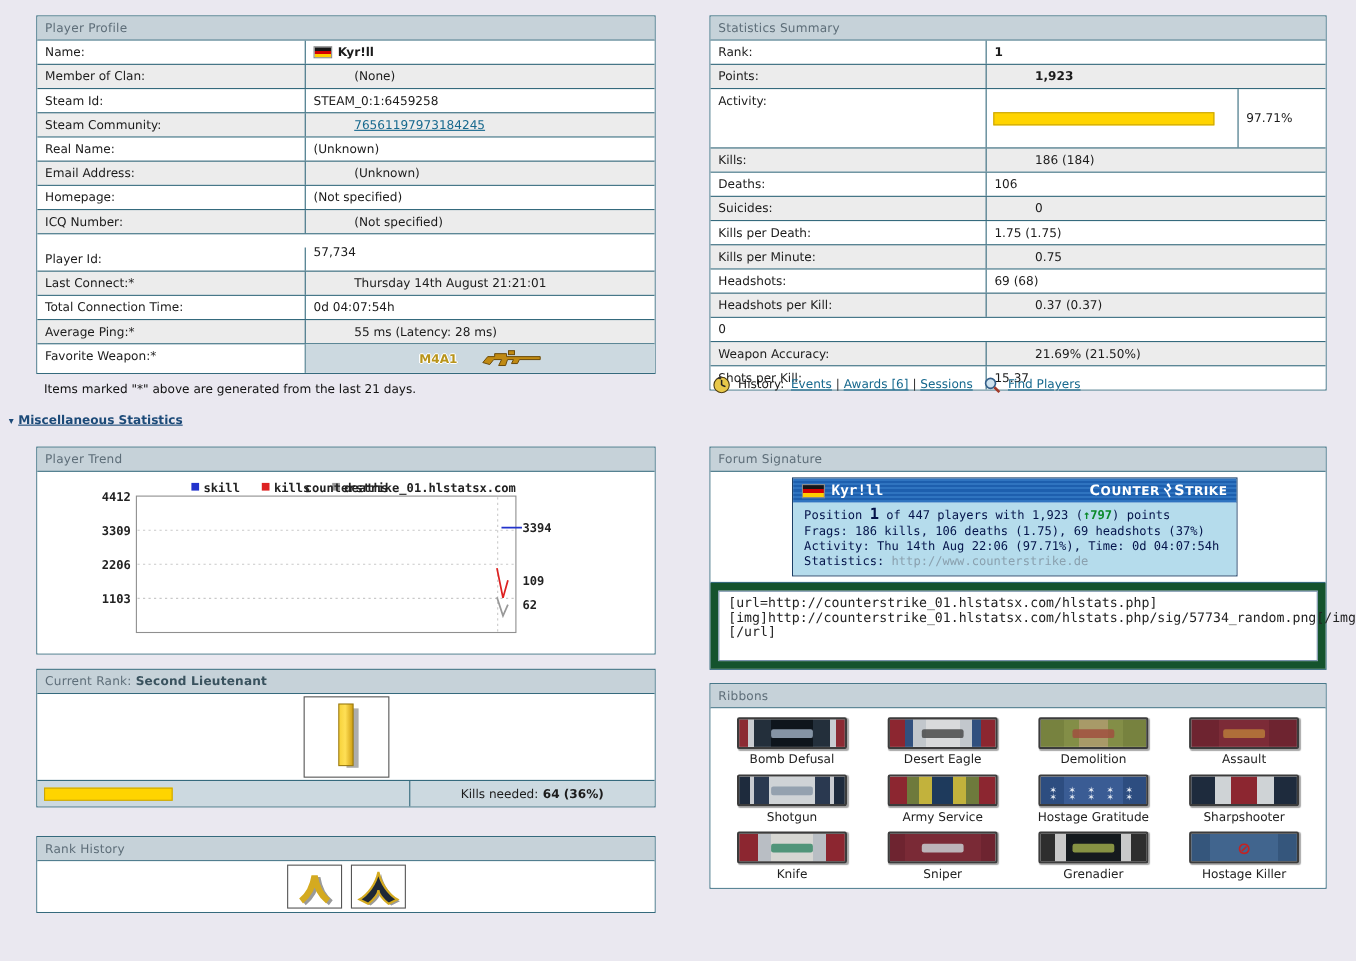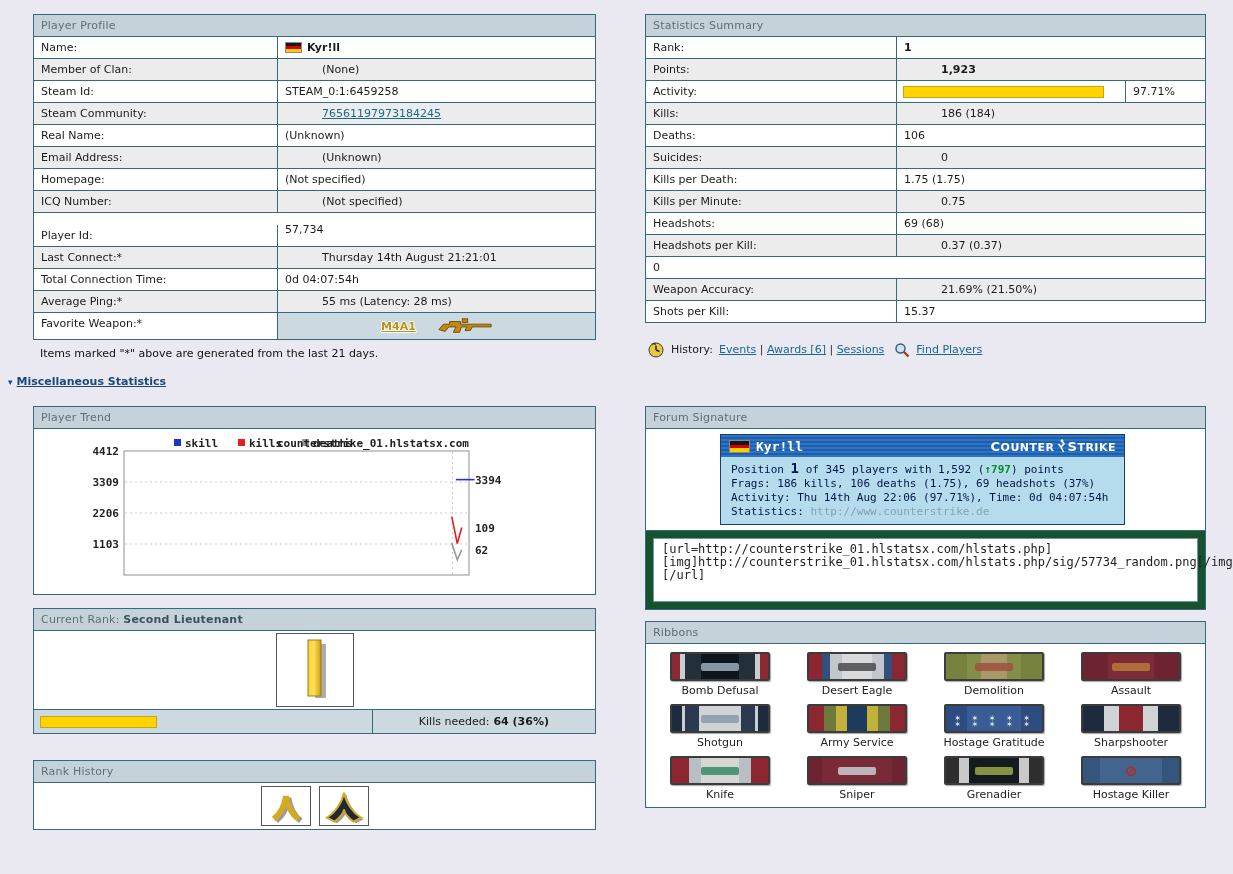--- a/index.html
+++ b/index.html
@@ -20,24 +20,24 @@
   .trow:first-child { border-top:none; }
   .trow.alt { background:#ececec;gap:37px; }
   .tlabel { padding:4px 7px; border-right:1px solid #356a7d; flex:none; }
   .tvalue { padding:4px 7px; flex:1; display:flex; align-items:center; gap:5px; }
   .bold { font-weight:bold; }
   a.link { color:#17698e; text-decoration:underline; cursor:pointer; }
   .flag { display:inline-block; width:17px; height:11px; border:1px solid #8a8a8a;
     background:linear-gradient(#161616 0 33%,#d40000 33% 66%,#ffce00 66% 100%); flex:none; }
   .weapon-cell { background:#ccd9e0; justify-content:center; gap:22px; }
   .m4a1-text { font-weight:bold; color:#b8941a; font-size:11px;
-    text-shadow:-1px 0 #fff,1px 0 #fff,0 -1px #fff,0 1px #fff;text-decoration:underline; }
+    text-shadow:-1px 0 #fff,1px 0 #fff,0 -1px #fff,0 1px #fff; }
   .activity-split { flex:1; display:flex; align-items:stretch; margin:-4px -7px; }
   .bar-cell { flex:1; padding:4px 6px; display:flex; align-items:center; }
-  .pct-cell { width:80px; border-left:1px solid #356a7d; padding:4px 7px; display:flex; align-items:center; }
+  .pct-cell { width:80px; border-left:1px solid #356a7d; padding:20px 7px; display:flex; align-items:center; }
   .ybar { height:12px; background:#ffd400; border:1px solid #c9a50a; }
   .footnote { position:absolute; left:40px; top:347px; color:#111; }
   .history-line { position:absolute; left:648px; top:341px; display:flex; align-items:center; gap:6px; }
   .misc-link { position:absolute; left:8px; top:375px; color:#1c4a78; font-weight:bold; }
   .misc-link a { color:#1c4a78; text-decoration:underline; cursor:pointer; }
   .misc-arrow { font-size:9px; margin-right:4px; text-decoration:none; display:inline-block; }
   .chart-wrap { padding:6px 0 4px 40px; background:#fff; }
   .ctick { font-family:"DejaVu Sans Mono","Liberation Mono",monospace; font-size:11px; font-weight:bold; fill:#222; }
   .cleg  { font-family:"DejaVu Sans Mono","Liberation Mono",monospace; font-size:11px; font-weight:bold; fill:#222; }
   
@@ -326,21 +326,21 @@
           <svg width="9" height="14" viewBox="0 0 9 14">
             <path d="M4.5 1 L7 5 L4 8 L6.5 13 M4 8 L1.5 5" stroke="#fff" stroke-width="1.6" fill="none"></path>
             <circle cx="5" cy="2" r="1.4" fill="#fff"></circle>
           </svg>
           <span><span class="big">S</span>TRIKE</span>
         </span>
       </div>
       <div class="sig-body">
         <div>
           <span>Position</span>
-          <span class="sig-rank">1</span><span> of 345 players with 1,592 (</span><span class="delta"><span>↑</span><span>797</span></span><span>) points</span>
+          <span class="sig-rank">1</span><span> of 447 players with 1,923 (</span><span class="delta"><span>↑</span><span>797</span></span><span>) points</span>
         </div>
         <div>Frags: 186 kills, 106 deaths (1.75), 69 headshots (37%)</div>
         <div>Activity: Thu 14th Aug 22:06 (97.71%), Time: 0d 04:07:54h</div>
         <div>
           <span>Statistics: </span><span class="sig-url">http://www.counterstrike.de</span>
         </div>
       </div>
     </div>
   </div>
   <div class="bbcode-area">

